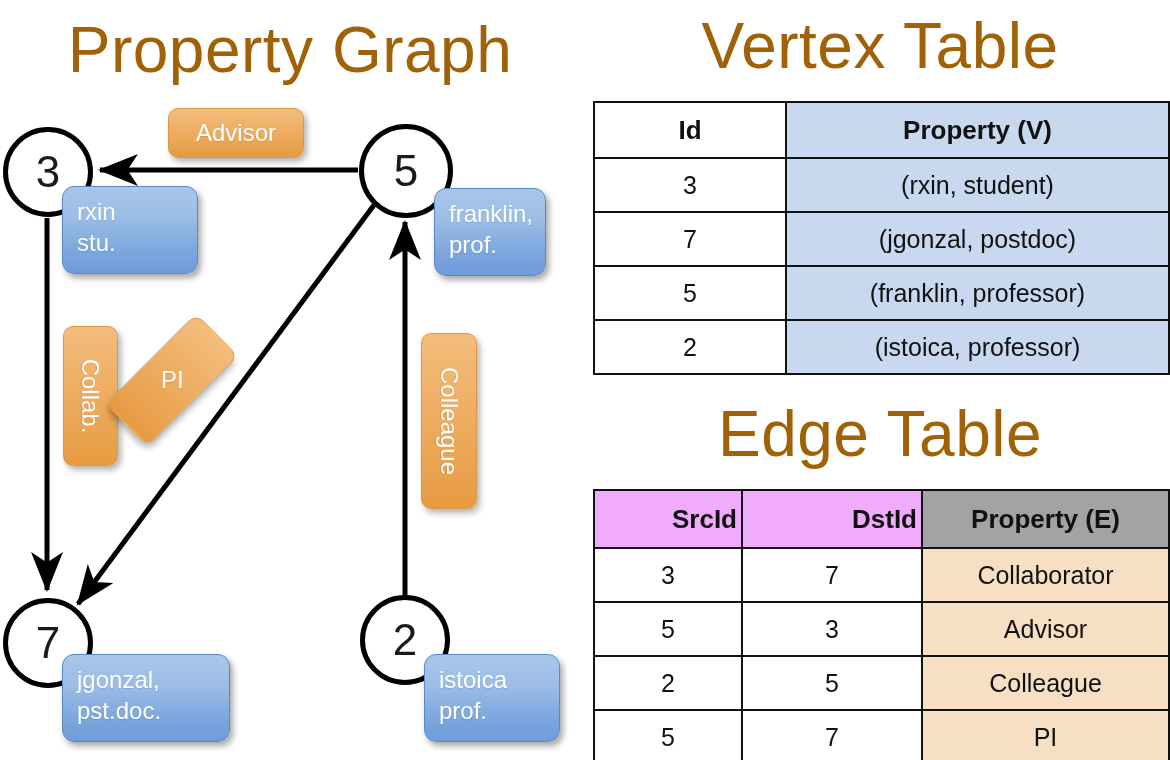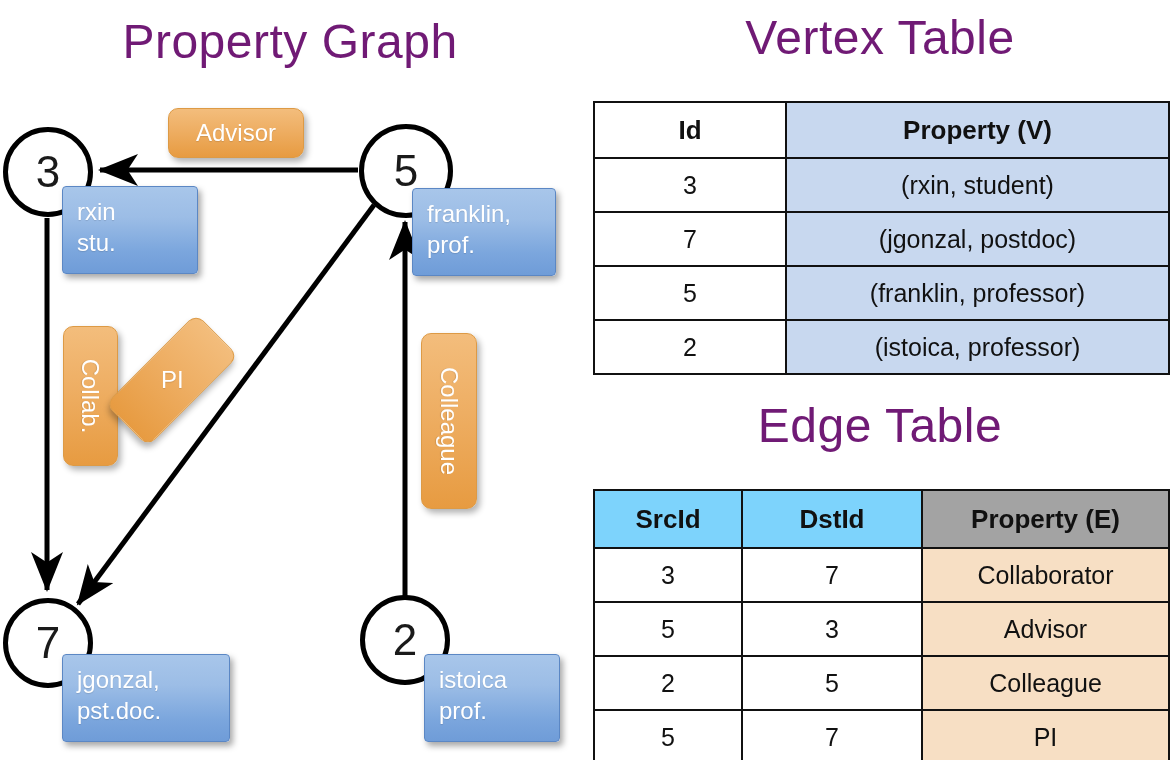--- a/index.html
+++ b/index.html
@@ -13,24 +13,24 @@
     position: relative;
     overflow: hidden;
     font-family: "Liberation Sans", sans-serif;
     color: #000000;
   }
 
   
   .section-title {
     position: absolute;
     font-weight: 300;
-    font-size: 48px;
+    font-size: 64px;
     line-height: 1;
     letter-spacing: 0.5px;
-    color: #701a75;
+    color: #a16207;
     white-space: nowrap;
     text-align: center;
   }
   #title-property-graph { left: 0;   top: 18px;  width: 580px; }
   #title-vertex-table   { left: 590px; top: 14px;  width: 580px; }
   #title-edge-table     { left: 590px; top: 402px; width: 580px; }
 
   
   #graph-panel {
     position: absolute;
@@ -55,21 +55,21 @@
     justify-content: center;
     font-size: 44px;
     font-weight: 300;
     color: #1a1a1a;
     z-index: 4;
   }
 
   
   .prop-card {
     position: absolute;
-    border-radius: 4px;
+    border-radius: 12px;
     border: 1px solid #5b87c4;
     background: linear-gradient(to bottom, #a8c6ea 0%, #9cbde6 35%, #7ba6dd 75%, #6f9cd8 100%);
     box-shadow: 3px 4px 6px rgba(0,0,0,0.35);
     color: #ffffff;
     font-size: 24px;
     line-height: 1.28;
     padding: 10px 14px;
     box-sizing: border-box;
     z-index: 5;
     text-shadow: 0 1px 1px rgba(0,0,0,0.12);
@@ -118,21 +118,21 @@
   #vertex-table col.c-prop { width: 383px; }
   #vertex-table th.hdr-id  { height: 56px; background: #ffffff; }
   #vertex-table th.hdr-prop{ height: 56px; background: #c8d8ef; }
   #vertex-table td.cell-id { height: 54px; background: #ffffff; }
   #vertex-table td.cell-prop { height: 54px; background: #c8d8ef; }
 
   #edge-table { left: 593px; top: 489px; width: 575px; }
   #edge-table col.c-src { width: 148px; }
   #edge-table col.c-dst { width: 180px; }
   #edge-table col.c-ep  { width: 247px; }
-  #edge-table th.hdr-plain { height: 58px; background: #7dd3fc; }
+  #edge-table th.hdr-plain { height: 58px; background: #f0abfc; text-align: right; }
   #edge-table th.hdr-ep    { height: 58px; background: #a3a3a3; }
   #edge-table td.cell-plain{ height: 54px; background: #ffffff; }
   #edge-table td.cell-ep   { height: 54px; background: #f7dfc4; }
 </style>
 </head>
 <body>
 
 <div class="section-title" id="title-property-graph">Property Graph</div>
 <div class="section-title" id="title-vertex-table">Vertex Table</div>
 <div class="section-title" id="title-edge-table">Edge Table</div>
@@ -166,21 +166,21 @@
   </div>
   <div class="node" id="node-2" style="left:360px; top:595px; width:90px; height:90px;">
     <span>2</span>
   </div>
 
   <div class="prop-card" style="left:62px; top:186px; width:136px; height:88px;">
     <div>rxin</div>
     <div>stu.</div>
   </div>
 
-  <div class="prop-card" style="left:412px; top:188px; width:144px; height:88px;">
+  <div class="prop-card" style="left:434px; top:188px; width:112px; height:88px;">
     <div>franklin,</div>
     <div>prof.</div>
   </div>
 
   <div class="prop-card" style="left:62px; top:654px; width:168px; height:88px;">
     <div>jgonzal,</div>
     <div>pst.doc.</div>
   </div>
 
   <div class="prop-card" style="left:424px; top:654px; width:136px; height:88px;">

